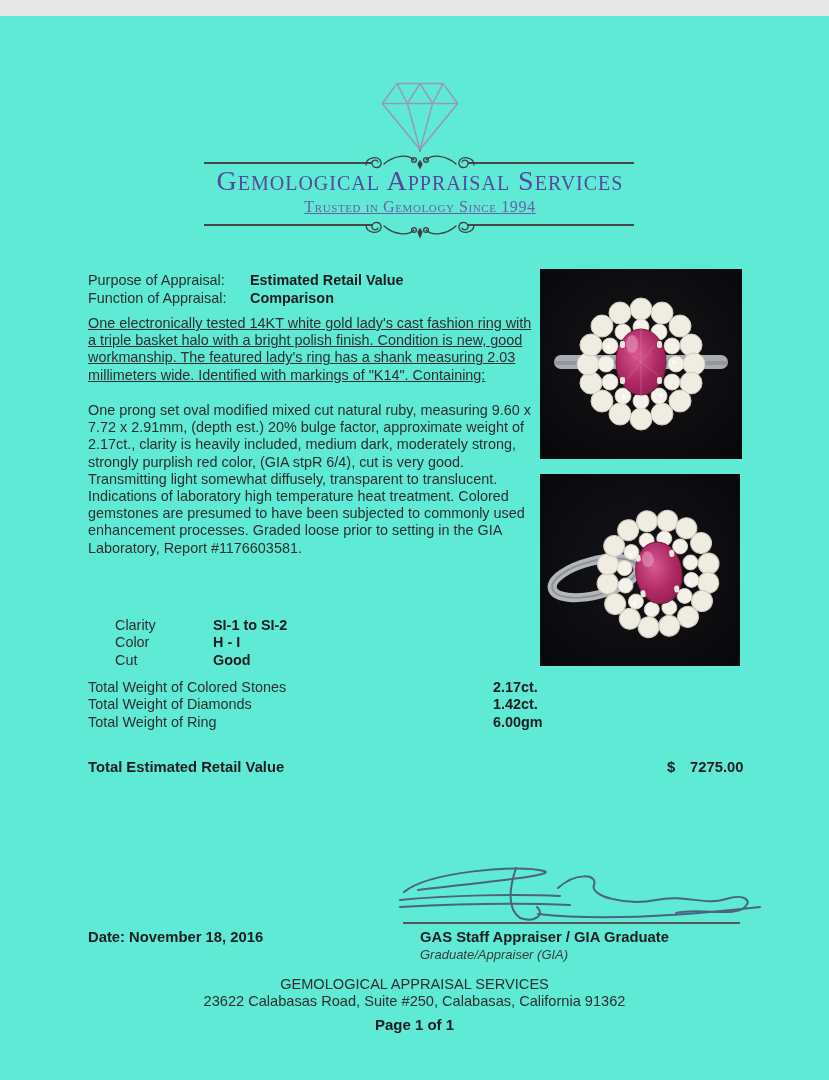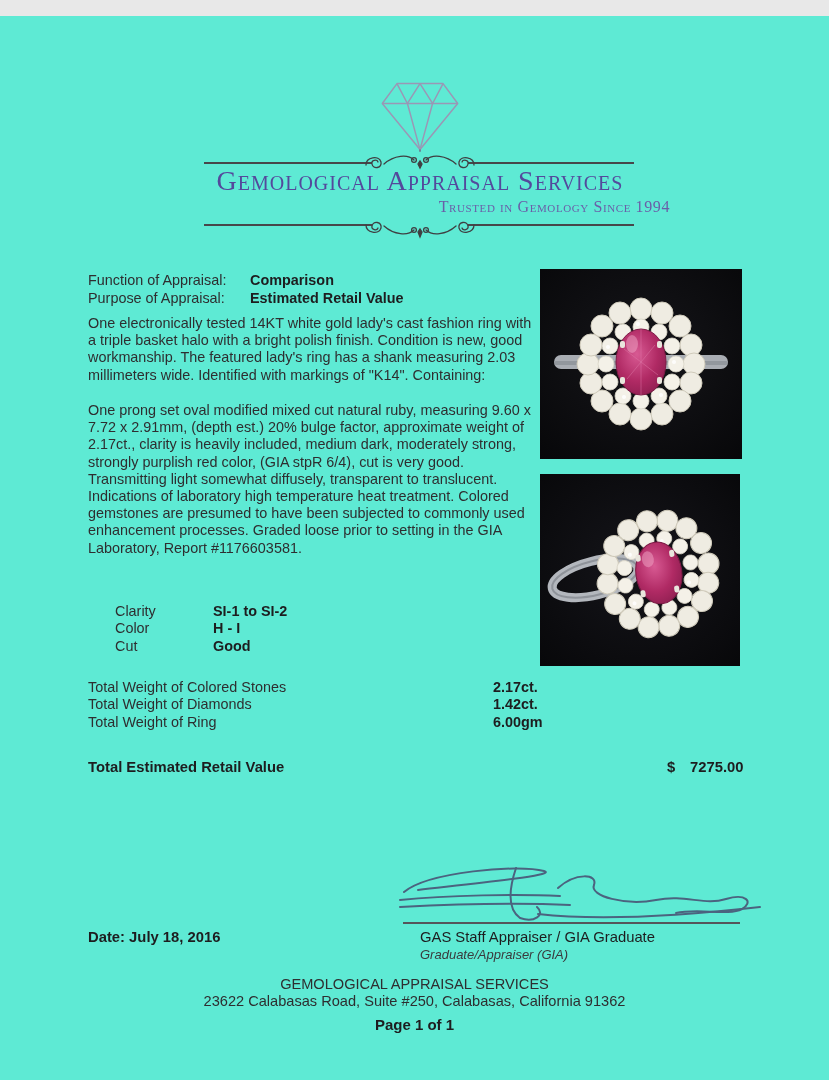--- a/index.html
+++ b/index.html
@@ -19,57 +19,58 @@
   .ornament { position:absolute; left:364px; width:112px; height:26px; }
   .ornament.top { top:135px; }
   .ornament.bottom { top:200px; }
   .brand-title {
     position:absolute; left:170px; top:149px; width:500px; text-align:center;
     font-family:"Liberation Serif", serif; font-variant:small-caps;
     font-size:28px; letter-spacing:1px; color:#54499c; font-weight:500;
     white-space:nowrap;
   }
   .brand-tagline {
-    position:absolute; left:170px; top:182px; width:500px; text-align:right;
+    position:absolute; left:170px; top:182px; width:500px; text-align:center;
     font-family:"Liberation Serif", serif; font-variant:small-caps;
     font-size:16px; letter-spacing:0.6px; color:#6a5fa8; font-weight:500;
     white-space:nowrap;
+    text-decoration:underline;
   }
   
   .meta { position:absolute; left:88px; top:256px; font-size:14.4px; line-height:17.5px; }
   .meta-row { display:flex; }
   .meta-label { width:162px; }
   .meta-value { font-weight:bold; color:#1d1d1f; }
   
   .para { position:absolute; left:88px; width:452px; font-size:14.4px; line-height:17.2px; }
-  .para-1 { top:299px; }
+  .para-1 { top:299px;text-decoration:underline; }
   .para-2 { top:386px; }
   .para-3 { top:541px; }
   
-  .grades { position:absolute; left:115px; top:587px; font-size:14.4px; line-height:17.3px; }
+  .grades { position:absolute; left:115px; top:601px; font-size:14.4px; line-height:17.3px; }
   .grade-row { display:flex; }
   .grade-label { width:98px; }
   .grade-value { font-weight:bold; color:#1d1d1f; }
   
   .totals { position:absolute; left:88px; top:663px; width:660px; font-size:14.4px; line-height:17.3px; }
   .total-row { position:relative; }
   .total-value { position:absolute; left:405px; top:0; font-weight:bold; color:#1d1d1f; }
   .retail { position:absolute; left:88px; top:743px; width:660px; font-size:14.8px; font-weight:bold; color:#1d1d1f; }
   .retail-currency { position:absolute; left:579px; top:0; }
   .retail-amount { position:absolute; left:602px; top:0; }
   
   .photo { position:absolute; background:#0b0b0e; }
   .photo-1 { left:540px; top:253px; width:202px; height:190px; }
   .photo-2 { left:540px; top:458px; width:200px; height:192px; }
   .photo svg { display:block; width:100%; height:100%; }
   
   .signature-svg { position:absolute; left:398px; top:846px; width:372px; height:64px; }
   .signature-line { position:absolute; left:403px; top:906px; width:337px; height:2px; background:#55555a; }
   .date-line { position:absolute; left:88px; top:913px; font-size:14.8px; font-weight:bold; color:#1d1d1f; }
-  .signer-title { position:absolute; left:420px; top:913px; font-size:14.8px; font-weight:normal; color:#1d1d1f; }
+  .signer-title { position:absolute; left:420px; top:913px; font-size:14.8px; font-weight:bold; color:#1d1d1f; }
   .signer-subtitle { position:absolute; left:420px; top:931px; font-size:13px; font-style:italic; color:#3a3a3d; }
   
   .footer { position:absolute; left:0; top:960px; width:829px; text-align:center; font-size:14.6px; line-height:17.2px; color:#2e2e30; }
   .footer .page-num { font-weight:bold; color:#1d1d1f; margin-top:6px; font-size:15px; }
 </style>
 </head>
 <body>
 
 <div class="page">
 
@@ -107,26 +108,26 @@
       <path d="M110,9 C110,17 97,19 95,12 C94,6 103,4 104,10 C105,14 99,15 98,12"></path>
       <path d="M20,10 C30,19 44,20 50,14 M92,10 C82,19 68,20 62,14"></path>
       <circle cx="50" cy="14" r="2.4"></circle>
       <circle cx="62" cy="14" r="2.4"></circle>
       <path d="M54,16 L56,21 L58,16 L56,13 Z" fill="#3f3f42"></path>
     </g>
   </svg>
 
   <div class="meta">
     <div class="meta-row">
+      <span class="meta-label">Purpose of Appraisal:</span>
+      <span class="meta-value">Estimated Retail Value</span>
+    </div>
+    <div class="meta-row">
       <span class="meta-label">Function of Appraisal:</span>
       <span class="meta-value">Comparison</span>
-    </div>
-    <div class="meta-row">
-      <span class="meta-label">Purpose of Appraisal:</span>
-      <span class="meta-value">Estimated Retail Value</span>
     </div>
   </div>
 
   <div class="para para-1">One electronically tested 14KT white gold lady's cast fashion ring with a triple basket halo with a bright polish finish. Condition is new, good workmanship. The featured lady's ring has a shank measuring 2.03 millimeters wide. Identified with markings of "K14".  Containing:</div>
   <div class="para para-2">One prong set oval modified mixed cut natural ruby, measuring 9.60 x 7.72 x 2.91mm, (depth est.) 20% bulge factor, approximate weight of 2.17ct., clarity is heavily included, medium dark, moderately strong, strongly purplish red color, (GIA stpR 6/4), cut is very good. Transmitting light somewhat diffusely, transparent to translucent. Indications of laboratory high temperature heat treatment. Colored gemstones are presumed to have been subjected to commonly used enhancement processes. Graded loose prior to setting in the GIA Laboratory, Report #1176603581.</div>
 
   <div class="grades">
     <div class="grade-row">
       <span class="grade-label">Clarity</span>
       <span class="grade-value">SI-1 to SI-2</span>
@@ -302,21 +303,21 @@
     <g fill="none" stroke="#4a5878" stroke-width="2" stroke-linecap="round" opacity="0.92">
       <path d="M6,30 C30,10 120,2 146,9 C160,13 90,20 20,28"></path>
       <path d="M2,38 C50,33 120,32 162,34"></path>
       <path d="M2,45 C60,42 130,41 172,43"></path>
       <path d="M118,6 C112,24 108,46 122,56 C136,61 148,53 139,45"></path>
       <path d="M160,26 C178,10 200,12 196,23 C191,34 228,44 258,38 C288,32 306,44 328,37 C348,31 356,40 344,47 C330,54 300,46 278,51"></path>
       <path d="M140,52 C210,60 300,52 362,45"></path>
     </g>
   </svg>
   <div class="signature-line"></div>
-  <div class="date-line">Date: July 18, 2016</div>
+  <div class="date-line">Date: November 18, 2016</div>
   <div class="signer-title">GAS Staff Appraiser / GIA Graduate</div>
   <div class="signer-subtitle">Graduate/Appraiser (GIA)</div>
 
   <div class="footer">
     <div>GEMOLOGICAL APPRAISAL SERVICES</div>
     <div>23622 Calabasas Road, Suite #250, Calabasas, California 91362</div>
     <div class="page-num">Page 1 of 1</div>
   </div>
 
 </div>

